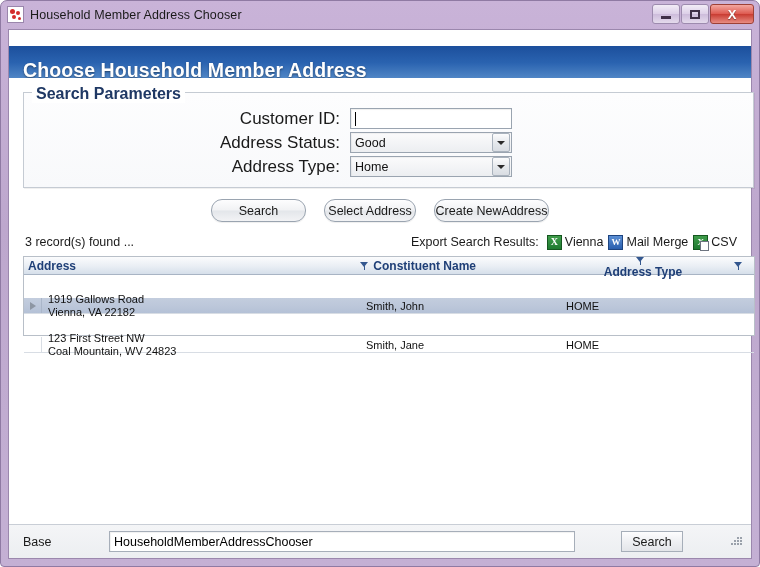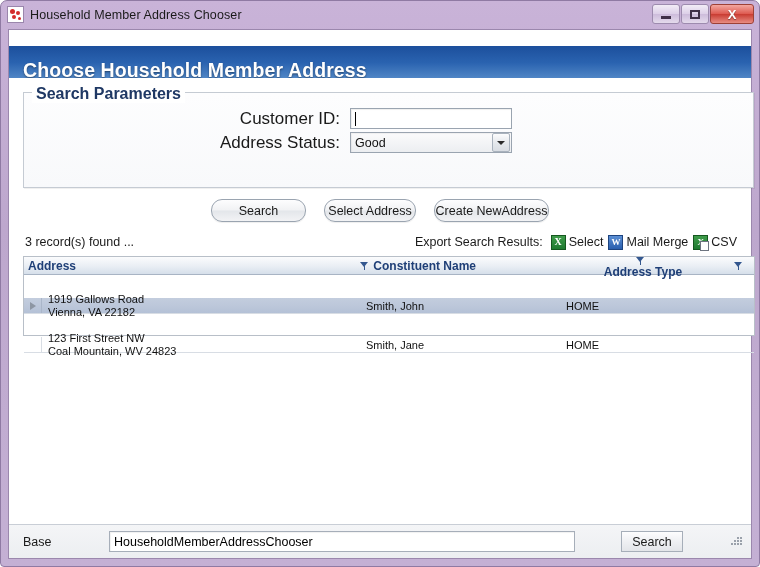--- a/index.html
+++ b/index.html
@@ -380,40 +380,49 @@
           <div class="form-row">
             <div class="form-label">Address Status:</div>
             <div class="combo">
               <span>Good</span>
               <span class="combo-arrow">
                   <i class="tri-down"></i>
                 </span>
             </div>
           </div>
 
+          <div class="form-row">
+            <div class="form-label">Address Type:</div>
+            <div class="combo">
+              <span>Home</span>
+              <span class="combo-arrow">
+                  <i class="tri-down"></i>
+                </span>
+            </div>
+          </div>
 
         </div>
       </div>
 
       <div class="action-row">
         <div class="pill-btn w1">Search</div>
         <div class="pill-btn w2">Select Address</div>
         <div class="pill-btn w3">Create NewAddress</div>
       </div>
 
       <div class="results-row">
         <div class="record-count">3 record(s) found ...</div>
         <div class="export-group">
           <span class="export-label">Export Search Results:</span>
 
           <span class="export-item">
             <span class="ico ico-excel">
                 <span>X</span>
               </span>
-            <span>Select</span>
+            <span>Vienna</span>
           </span>
 
           <span class="export-item">
             <span class="ico ico-word">
                 <span>W</span>
               </span>
             <span>Mail Merge</span>
           </span>
 
           <span class="export-item">

